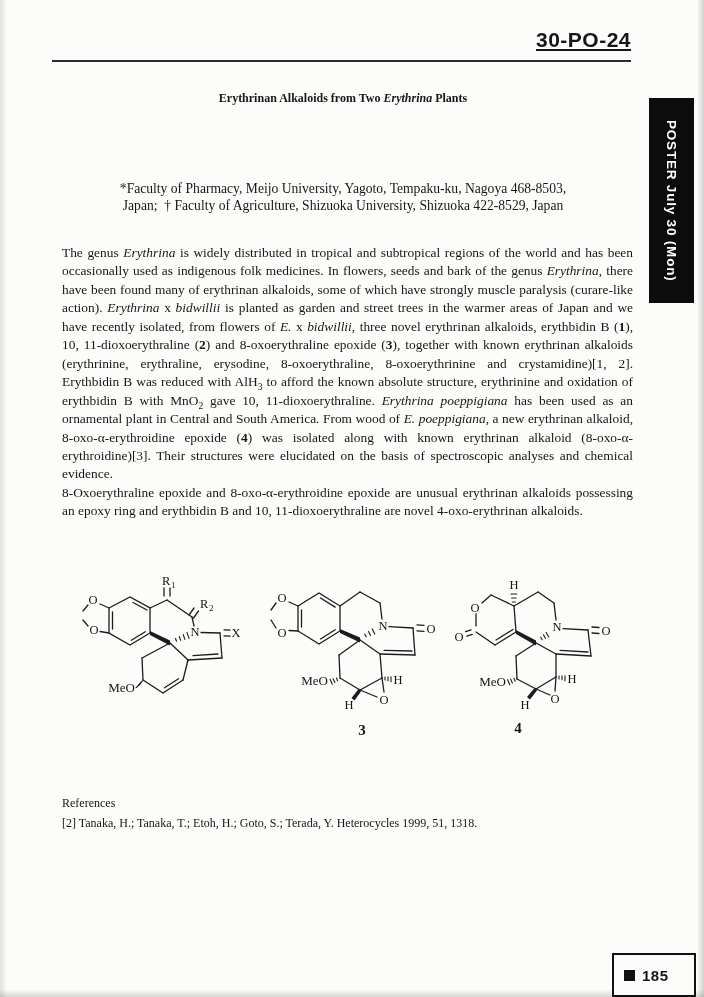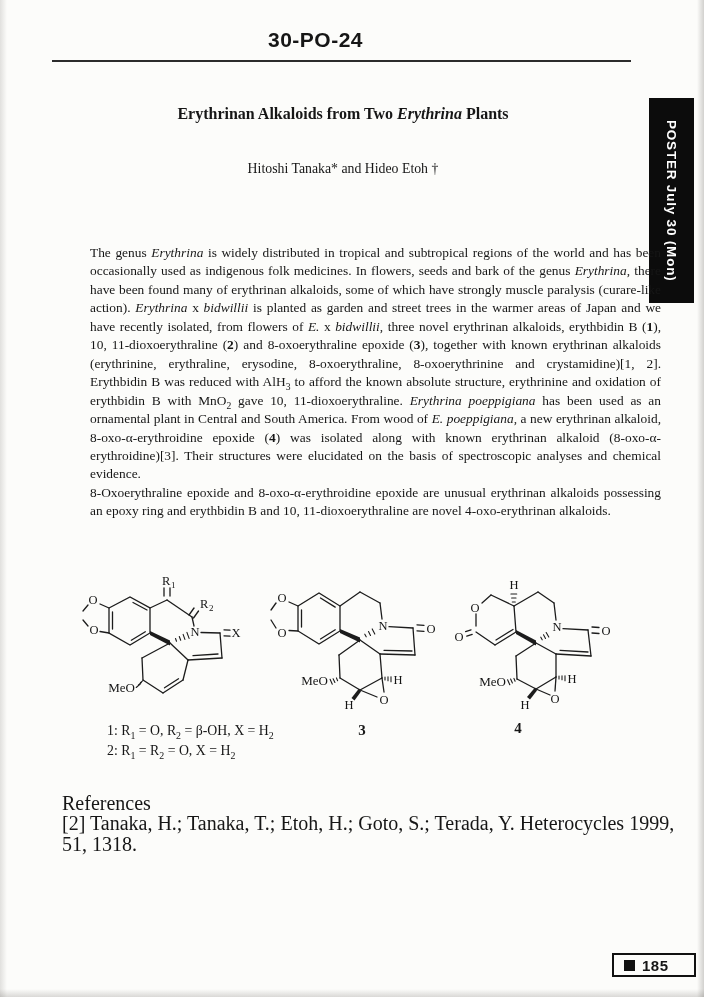--- a/index.html
+++ b/index.html
@@ -10,56 +10,56 @@
   .bd{font-weight:bold;}
   sub{font-size:0.72em;line-height:0;}
 
   .edge-left{position:absolute;left:0;top:0;width:7px;height:100%;
              background:linear-gradient(to right,rgba(60,55,50,.14),rgba(0,0,0,0));}
   .edge-right{position:absolute;right:0;top:0;width:7px;height:100%;
               background:linear-gradient(to left,rgba(60,55,50,.22),rgba(0,0,0,0));}
   .edge-bottom{position:absolute;left:0;bottom:0;width:100%;height:8px;
                background:linear-gradient(to top,rgba(60,55,50,.18),rgba(0,0,0,0));}
 
-  .header-code{position:absolute;top:28px;left:0;width:631px;text-align:center;
-               font-weight:bold;font-size:21px;letter-spacing:.5px;}
+  .header-code{position:absolute;top:28px;left:0;width:631px;text-align:right;
+               font-weight:bold;font-size:21px;letter-spacing:.5px;text-decoration:underline;}
   .divider{position:absolute;top:60px;left:52px;width:579px;height:2px;background:#2c2c2c;}
 
   .poster-tab{position:absolute;left:649px;top:98px;width:45px;height:205px;background:#0c0c0c;
               display:flex;align-items:center;justify-content:center;}
   .poster-tab span{writing-mode:vertical-rl;color:#fff;font-weight:bold;font-size:13.5px;
                    letter-spacing:.8px;white-space:nowrap;}
 
-  .title{position:absolute;top:105px;left:40px;width:606px;text-align:center;
-         font-weight:bold;font-size:16px;}
+  .title{position:absolute;top:91px;left:40px;width:606px;text-align:center;
+         font-weight:bold;font-size:12px;}
   .authors{position:absolute;top:161px;left:40px;width:606px;text-align:center;font-size:13.8px;}
   .affiliation{position:absolute;top:181px;left:40px;width:606px;text-align:center;
                font-size:13.6px;line-height:16.6px;}
 
   .abstract{position:absolute;left:62px;top:244px;width:571px;font-size:13.4px;
-            line-height:18.45px;text-align:justify;margin-left:28px;}
+            line-height:18.45px;text-align:justify;}
   .abstract p{margin:0;}
 
   .structfig{position:absolute;}
   .structfig svg{display:block;}
   .bond{stroke:#1c1c1c;stroke-width:1.3;fill:none;stroke-linecap:round;}
   .wedge{fill:#1c1c1c;stroke:none;}
   .hash{stroke:#1c1c1c;stroke-width:1.1;fill:none;stroke-linecap:round;}
   .al{font-family:"Liberation Serif","DejaVu Serif",serif;font-size:12.5px;fill:#141414;}
   .als{font-family:"Liberation Serif","DejaVu Serif",serif;font-size:9px;fill:#141414;}
   .alg{font-family:"Liberation Serif","DejaVu Serif",serif;font-size:13px;fill:#141414;}
 
   .compound-defs{position:absolute;left:107px;top:721px;font-size:13.8px;line-height:19.5px;}
   .compound-num{position:absolute;font-weight:bold;font-size:15px;width:20px;text-align:center;}
   #num3{left:352px;top:722px;}
   #num4{left:508px;top:720px;}
 
-  .references{position:absolute;left:62px;top:793px;font-size:20px;line-height:20.4px;}
-
-  .pagenum-box{position:absolute;left:612px;top:953px;width:84px;height:24px;
+  .references{position:absolute;left:62px;top:793px;font-size:12px;line-height:20.4px;}
+
+  .pagenum-box{position:absolute;left:612px;top:953px;width:84px;height:44px;
                border:2px solid #111;display:flex;align-items:center;padding-left:10px;
                box-sizing:border-box;background:#fcfcfa;}
   .pagenum-box .sq{width:11px;height:11px;background:#111;margin-right:7px;}
   .pagenum-box .num{font-weight:bold;font-size:15px;letter-spacing:.5px;}
 </style>
 </head>
 <body>
 
 <div class="page">
 
@@ -68,22 +68,23 @@
   <div class="edge-bottom"></div>
 
   <div class="header-code sans">30-PO-24</div>
   <div class="divider"></div>
 
   <div class="poster-tab sans">
     <span>POSTER July 30 (Mon)</span>
   </div>
 
   <div class="title"><span>Erythrinan Alkaloids from Two </span><span class="it">Erythrina</span><span> Plants</span></div>
-  <div class="authors">Hitoshi Tanaka* and Hideo Etoh †</div>
   <div class="affiliation">
+    <div>*Faculty of Pharmacy, Meijo University, Yagoto, Tempaku-ku, Nagoya 468-8503,</div>
+    <div>Japan; &nbsp;† Faculty of Agriculture, Shizuoka University, Shizuoka 422-8529, Japan</div>
   </div>
 
   <div class="abstract">
     <p><span>The genus </span><span class="it">Erythrina</span><span> is widely distributed in tropical and subtropical regions of the world and has been occasionally used as indigenous folk medicines. In flowers, seeds and bark of the genus </span><span class="it">Erythrina</span><span>, there have been found many of erythrinan alkaloids, some of which have strongly muscle paralysis (curare-like action). </span><span class="it">Erythrina</span><span> x </span><span class="it">bidwillii</span><span> is planted as garden and street trees in the warmer areas of Japan and we have recently isolated, from flowers of </span><span class="it">E.</span><span> x </span><span class="it">bidwillii</span><span>, three novel erythrinan alkaloids, erythbidin B (</span><span class="bd">1</span><span>), 10, 11-dioxoerythraline (</span><span class="bd">2</span><span>) and 8-oxoerythraline epoxide (</span><span class="bd">3</span><span>), together with known erythrinan alkaloids (erythrinine, erythraline, erysodine, 8-oxoerythraline, 8-oxoerythrinine and crystamidine)[1, 2]. Erythbidin B was reduced with AlH</span><sub>3</sub><span> to afford the known absolute structure, erythrinine and oxidation of erythbidin B with MnO</span><sub>2</sub><span> gave 10, 11-dioxoerythraline. </span><span class="it">Erythrina poeppigiana</span><span> has been used as an ornamental plant in Central and South America. From wood of </span><span class="it">E. poeppigiana</span><span>, a new erythrinan alkaloid, 8-oxo-α-erythroidine epoxide (</span><span class="bd">4</span><span>) was isolated along with known erythrinan alkaloid (8-oxo-α-erythroidine)[3]. Their structures were elucidated on the basis of spectroscopic analyses and chemical evidence.</span></p>
     <p><span>8-Oxoerythraline epoxide and 8-oxo-α-erythroidine epoxide are unusual erythrinan alkaloids possessing an epoxy ring and erythbidin B and 10, 11-dioxoerythraline are novel 4-oxo-erythrinan alkaloids.</span></p>
   </div>
 
   <div class="structfig" style="left:58px;top:568px;">
     <svg width="195" height="140" viewBox="0 0 195 140">
 
@@ -263,24 +264,20 @@
       <polygon class="wedge" points="87,129.6 89,132.4 82,141.5 79,139"></polygon>
       <text class="al" x="77" y="151" text-anchor="middle">H</text>
 
       <line class="hash" x1="111" y1="118.1" x2="111" y2="120.9"></line>
       <line class="hash" x1="114" y1="117.9" x2="114" y2="121.7"></line>
       <line class="hash" x1="117" y1="117.7" x2="117" y2="122.7"></line>
       <text class="al" x="124" y="125" text-anchor="middle">H</text>
     </svg>
   </div>
 
-  <div class="compound-defs">
-    <div><span>1: R</span><sub>1</sub><span> = O, R</span><sub>2</sub><span> = β-OH, X = H</span><sub>2</sub></div>
-    <div><span>2: R</span><sub>1</sub><span> = R</span><sub>2</sub><span> = O, X = H</span><sub>2</sub></div>
-  </div>
   <div class="compound-num" id="num3">3</div>
   <div class="compound-num" id="num4">4</div>
 
   <div class="references">
     <div>References</div>
     <div>[2] Tanaka, H.; Tanaka, T.; Etoh, H.; Goto, S.; Terada, Y. Heterocycles 1999, 51, 1318.</div>
   </div>
 
   <div class="pagenum-box sans">
     <span class="sq"></span>

